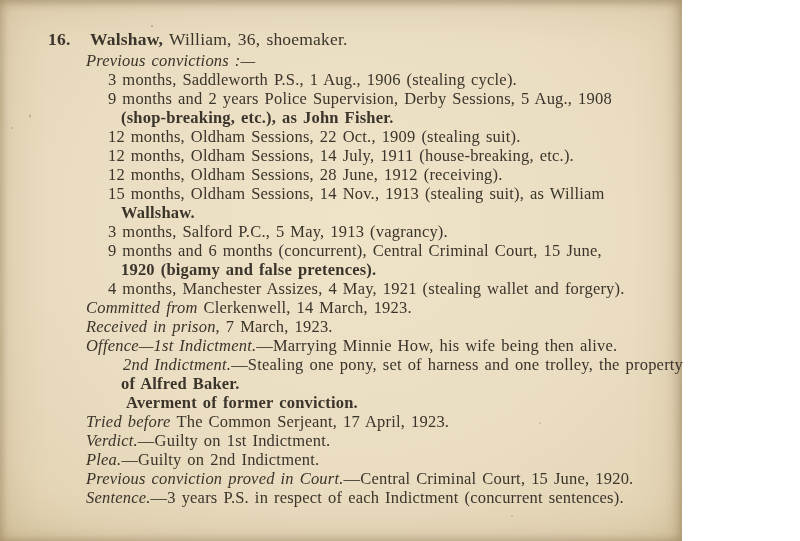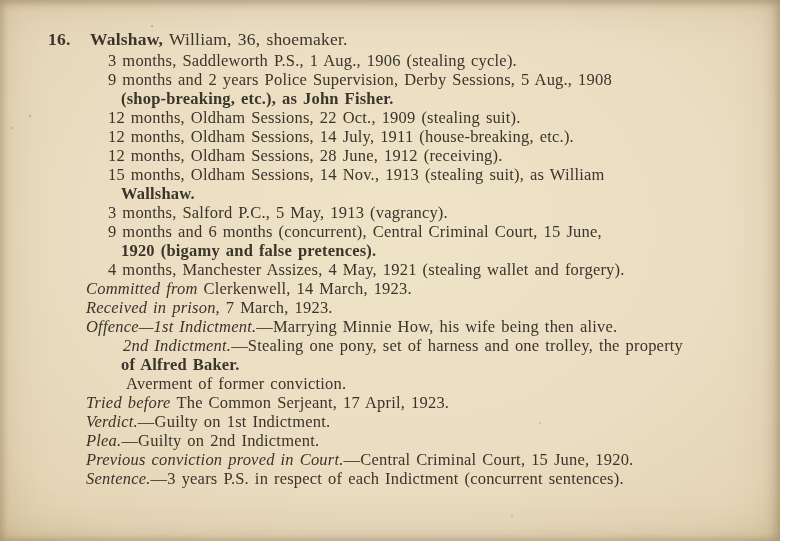--- a/index.html
+++ b/index.html
@@ -1,21 +1,21 @@
 <!DOCTYPE html>
 <html><head>
 <meta charset="utf-8">
 <style>
   html,body{margin:0;padding:0;}
   body{
     width:800px;height:541px;overflow:hidden;
     font-family:"Liberation Serif","DejaVu Serif",serif;
   }
   .page{
-    position:relative;width:780px;height:541px;box-sizing:border-box;
+    position:relative;width:682px;height:541px;box-sizing:border-box;
     background:
       radial-gradient(2px 2px at 152px 26px, rgba(90,70,45,.55), transparent 70%),
       radial-gradient(2px 3px at 30px 116px, rgba(90,70,45,.45), transparent 70%),
       radial-gradient(2px 2px at 12px 128px, rgba(90,70,45,.40), transparent 70%),
       radial-gradient(2px 2px at 133px 178px, rgba(90,70,45,.40), transparent 70%),
       radial-gradient(2px 2px at 540px 423px, rgba(90,70,45,.35), transparent 70%),
       radial-gradient(2px 2px at 512px 516px, rgba(90,70,45,.35), transparent 70%),
       radial-gradient(ellipse at 52% 42%, #efe3c8 0%, #eaddc1 55%, #e4d5b6 85%, #dbcaa6 100%);
     box-shadow:
       inset 0 0 46px rgba(130,105,65,.22),
@@ -31,30 +31,31 @@
   }
   p{margin:0;height:19px;line-height:19px;white-space:nowrap;}
   .heading{height:21px;line-height:21px;font-size:17.5px;margin-bottom:1px;}
   .b{font-weight:bold;}
   .it{font-style:italic;}
   .entry-num{display:inline-block;min-width:30px;font-weight:bold;margin-right:12px;}
   .ind-field{margin-left:38px;}
   .ind-entry{margin-left:60px;}
   .ind-wrap{margin-left:73px;font-weight:bold;}
   .ind-second{margin-left:75px;}
-  .ind-averment{margin-left:78px;}
+  .ind-averment{margin-left:78px;font-weight:bold;}
 </style>
 </head>
 <body>
 
 <div class="page">
   <div class="text-block">
 
     <p class="heading"><span class="entry-num">16.</span><span class="b">Walshaw,</span> <span>William, 36, shoemaker.</span></p>
 
+    <p class="ind-field"><span class="it">Previous convictions :—</span></p>
     <p class="ind-entry"><span>3 months, Saddleworth P.S., 1 Aug., 1906 (stealing cycle).</span></p>
     <p class="ind-entry"><span>9 months and 2 years Police Supervision, Derby Sessions, 5 Aug., 1908</span></p>
     <p class="ind-wrap"><span>(shop-breaking, etc.), as John Fisher.</span></p>
     <p class="ind-entry"><span>12 months, Oldham Sessions, 22 Oct., 1909 (stealing suit).</span></p>
     <p class="ind-entry"><span>12 months, Oldham Sessions, 14 July, 1911 (house-breaking, etc.).</span></p>
     <p class="ind-entry"><span>12 months, Oldham Sessions, 28 June, 1912 (receiving).</span></p>
     <p class="ind-entry"><span>15 months, Oldham Sessions, 14 Nov., 1913 (stealing suit), as William</span></p>
     <p class="ind-wrap"><span>Wallshaw.</span></p>
     <p class="ind-entry"><span>3 months, Salford P.C., 5 May, 1913 (vagrancy).</span></p>
     <p class="ind-entry"><span>9 months and 6 months (concurrent), Central Criminal Court, 15 June,</span></p>

